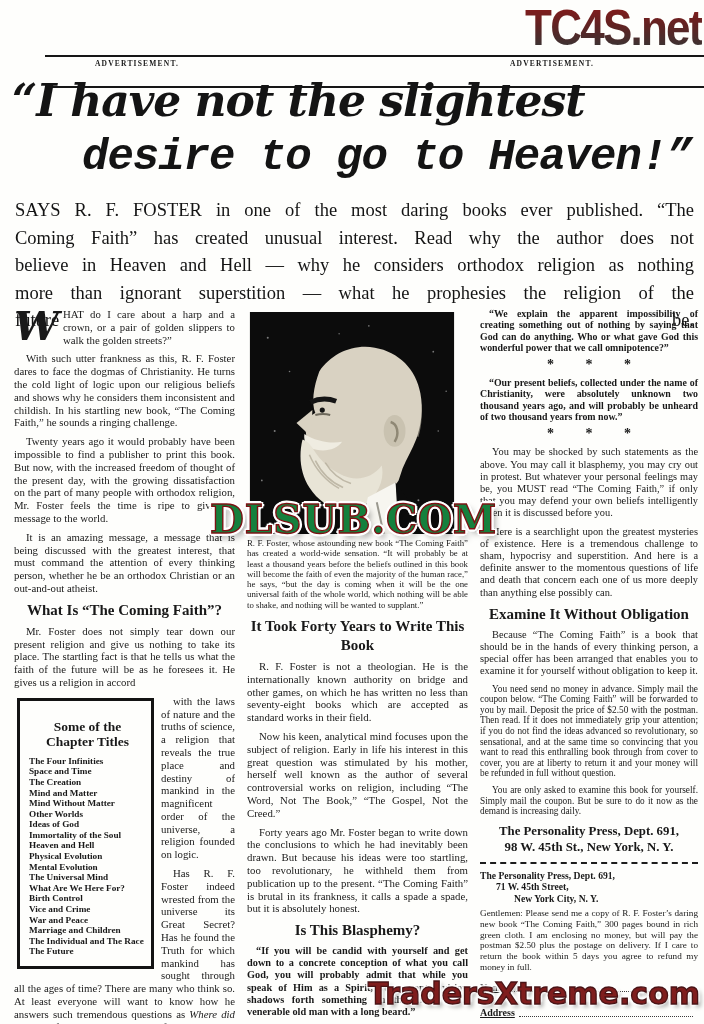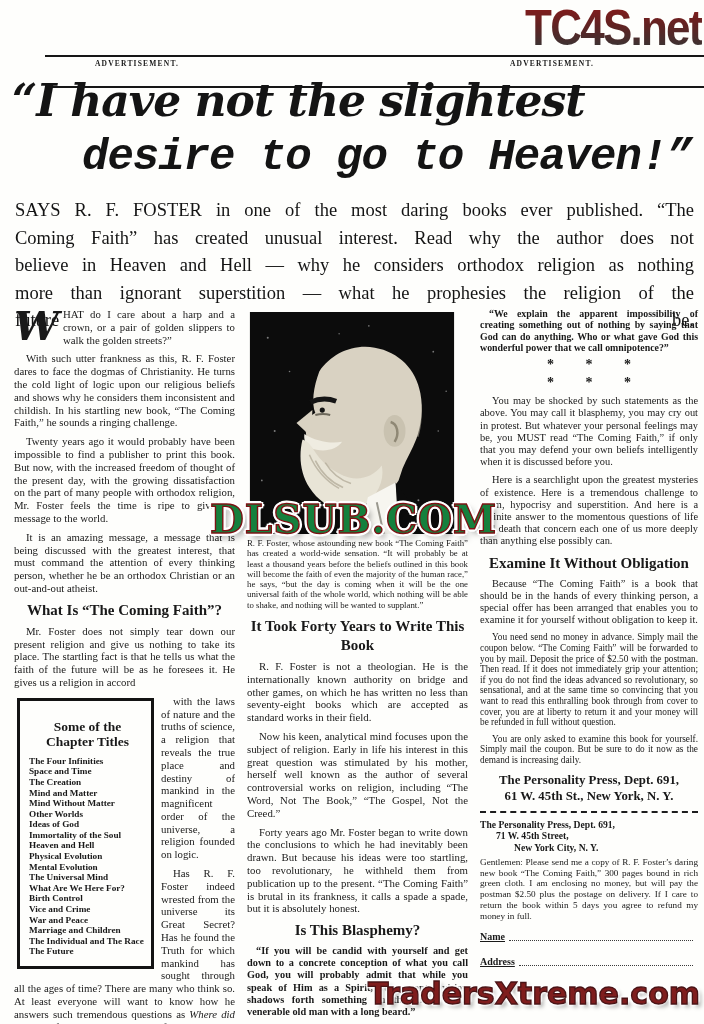--- a/index.html
+++ b/index.html
@@ -227,30 +227,31 @@
       <p>R. F. Foster is not a theologian. He is the internationally known authority on bridge and other games, on which he has written no less than seventy-eight books which are accepted as standard works in their field.</p>
       <p>Now his keen, analytical mind focuses upon the subject of religion. Early in life his interest in this great question was stimulated by his mother, herself well known as the author of several controversial works on religion, including “The Word, Not The Book,” “The Gospel, Not the Creed.”</p>
       <p>Forty years ago Mr. Foster began to write down the conclusions to which he had inevitably been drawn. But because his ideas were too startling, too revolutionary, he withheld them from publication up to the present. “The Coming Faith” is brutal in its frankness, it calls a spade a spade, but it is absolutely honest.</p>
       <h2 class="sechead">Is This Blasphemy?</h2>
       <p class="boldq">“If you will be candid with yourself and get down to a concrete conception of what you call God, you will probably admit that while you speak of Him as a Spirit, your mental vision shadows forth something on the order of a venerable old man with a long beard.”</p>
     </div>
 
     <div class="col c3">
       <p class="boldq">“We explain the apparent impossibility of creating something out of nothing by saying that God can do anything. Who or what gave God this wonderful power that we call omnipotence?”</p>
       <div class="stars">* * *</div>
+      <p class="boldq">“Our present beliefs, collected under the name of Christianity, were absolutely unknown two thousand years ago, and will probably be unheard of two thousand years from now.”</p>
       <div class="stars">* * *</div>
       <p>You may be shocked by such statements as the above. You may call it blasphemy, you may cry out in protest. But whatever your personal feelings may be, you MUST read “The Coming Faith,” if only that you may defend your own beliefs intelligently when it is discussed before you.</p>
       <p>Here is a searchlight upon the greatest mysteries of existence. Here is a tremendous challenge to sham, hypocrisy and superstition. And here is a definite answer to the momentous questions of life and death that concern each one of us more deeply than anything else possibly can.</p>
       <h2 class="sechead">Examine It Without Obligation</h2>
       <p>Because “The Coming Faith” is a book that should be in the hands of every thinking person, a special offer has been arranged that enables you to examine it for yourself without obligation to keep it.</p>
       <p class="fine">You need send no money in advance. Simply mail the coupon below. “The Coming Faith” will be forwarded to you by mail. Deposit the price of $2.50 with the postman. Then read. If it does not immediately grip your attention; if you do not find the ideas advanced so revolutionary, so sensational, and at the same time so convincing that you want to read this enthralling book through from cover to cover, you are at liberty to return it and your money will be refunded in full without question.</p>
       <p class="fine">You are only asked to examine this book for yourself. Simply mail the coupon. But be sure to do it now as the demand is increasing daily.</p>
       <div class="publisher">
         <div>The Personality Press, Dept. 691,</div>
-        <div>61 W. 45th St., New York, N. Y.</div>
+        <div>98 W. 45th St., New York, N. Y.</div>
       </div>
 
       <div class="coupon">
         <div class="c-addr">The Personality Press, Dept. 691,</div>
         <div class="c-addr i1">71 W. 45th Street,</div>
         <div class="c-addr i2">New York City, N. Y.</div>
         <p class="c-body">Gentlemen:  Please send me a copy of R. F. Foster’s daring new book “The Coming Faith,” 300 pages bound in rich green cloth. I am enclosing no money, but will pay the postman $2.50 plus the postage on delivery. If I care to return the book within 5 days you agree to refund my money in full.</p>
         <div class="frow">
           <span>Name</span>
           <span class="dots"></span>

